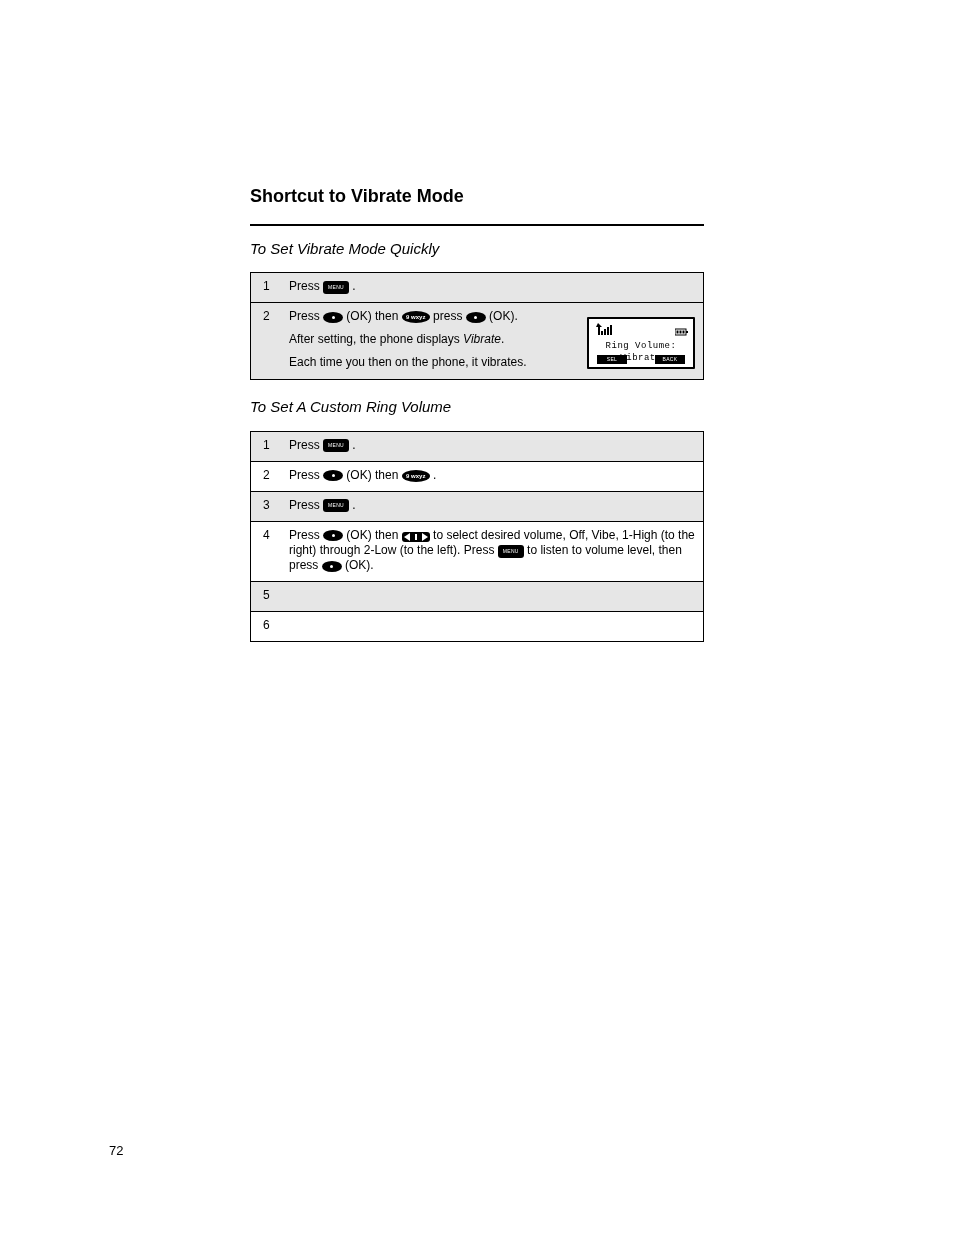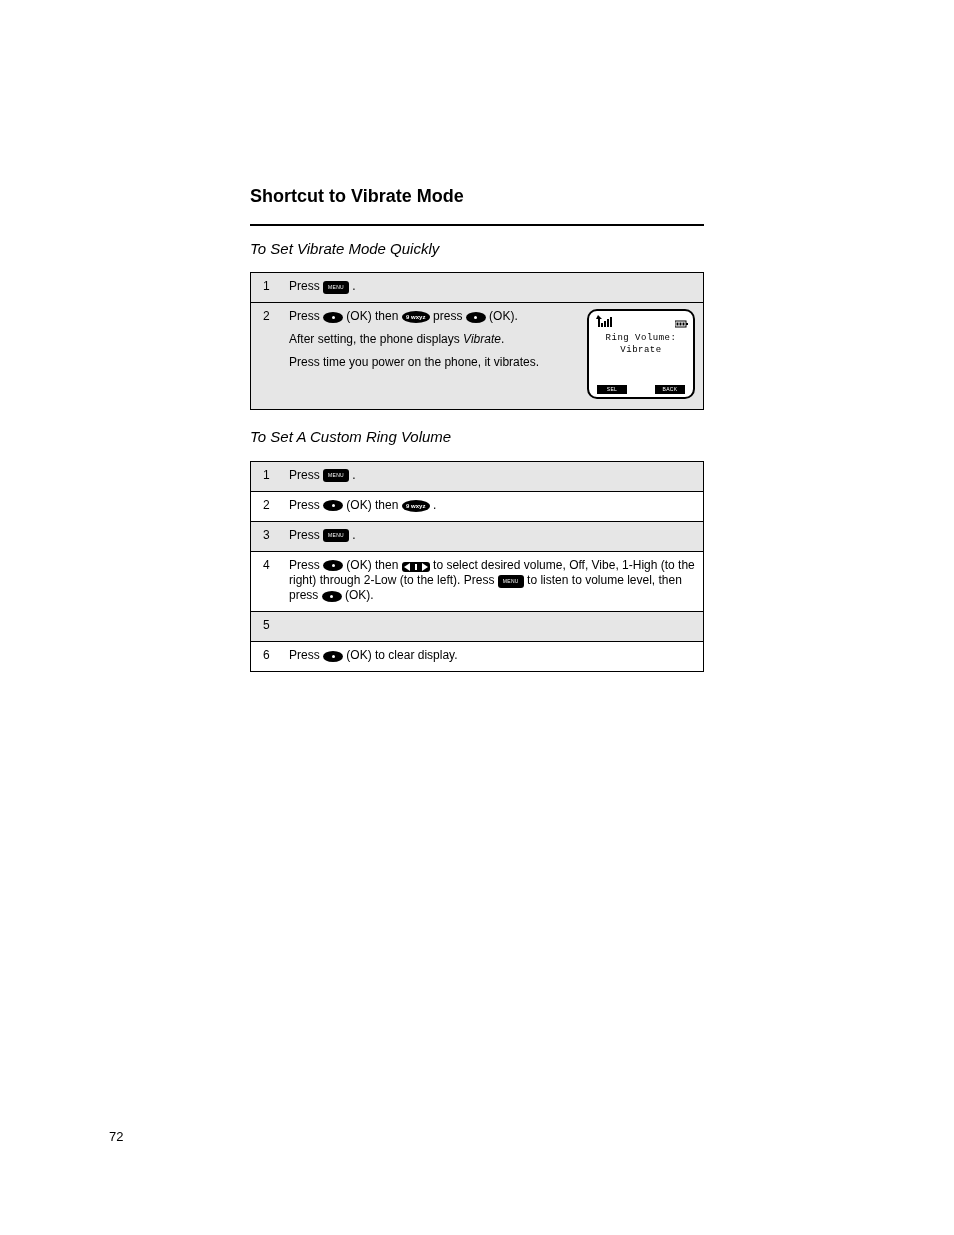--- a/index.html
+++ b/index.html
@@ -144,27 +144,27 @@
   .scroll-key .mid{
     position:absolute;left:50%;top:50%;
     width:2px;height:6px;margin:-3px 0 0 -1px;background:#fff;
   }
   
   .lcd-holder{
     width:110px;
     flex:none;
   }
   .lcd{
-    width:108px;height:90px;
+    width:108px;height:52px;
     border:2px solid #000;
-    border-radius:10px;
+    border-radius:1px;
     background:#fff;
     position:relative;
     box-sizing:border-box;
-    margin:0 0 2px auto;
+    margin:8px 0 2px auto;
   }
   .lcd .signal{
     position:absolute;left:6px;top:4px;
   }
   .lcd .batt{
     position:absolute;right:4px;top:6px;
   }
   .lcd .line1,
   .lcd .line2{
     position:absolute;
@@ -226,21 +226,21 @@
         <span>Press </span>
         <span class="key dot-key"></span>
         <span> (OK) then </span>
         <span class="key nine-key"></span>
         <span> press </span>
         <span class="key dot-key"></span>
         <span> (OK).</span>
         <div class="sub">
           <span>After setting, the phone displays </span><em>Vibrate</em><span>.</span>
         </div>
-        <div class="sub">Press time you power on the phone, it vibrates.</div>
+        <div class="sub">Each time you then on the phone, it vibrates.</div>
       </div>
       <div class="lcd-holder">
         <div class="lcd">
           <span class="signal">
             <svg width="22" height="12" viewBox="0 0 22 12">
               <polygon points="0,0 4,4 2,4 2,12 0,12 0,4 -2,4" transform="translate(3,0)" fill="#000"></polygon>
               <rect x="6" y="8" width="2" height="4" fill="#000"></rect>
               <rect x="9" y="6" width="2" height="6" fill="#000"></rect>
               <rect x="12" y="4" width="2" height="8" fill="#000"></rect>
               <rect x="15" y="2" width="2" height="10" fill="#000"></rect>
@@ -308,23 +308,18 @@
         <span> to listen to volume level, then press </span>
         <span class="key dot-key"></span>
         <span> (OK).</span>
       </div>
     </div>
     <div class="row">
       <div class="step-num">5</div>
     </div>
     <div class="row white">
       <div class="step-num">6</div>
-      <div class="step-text">
-        <span>Press </span>
-        <span class="key dot-key"></span>
-        <span> (OK) to clear display.</span>
-      </div>
     </div>
   </div>
 
 </div>
 
-<div style="position:absolute;left:109px;bottom:90px;font-size:13px;">72</div>
+<div style="position:absolute;left:109px;bottom:76px;font-size:13px;">72</div>
 
 </body></html>

